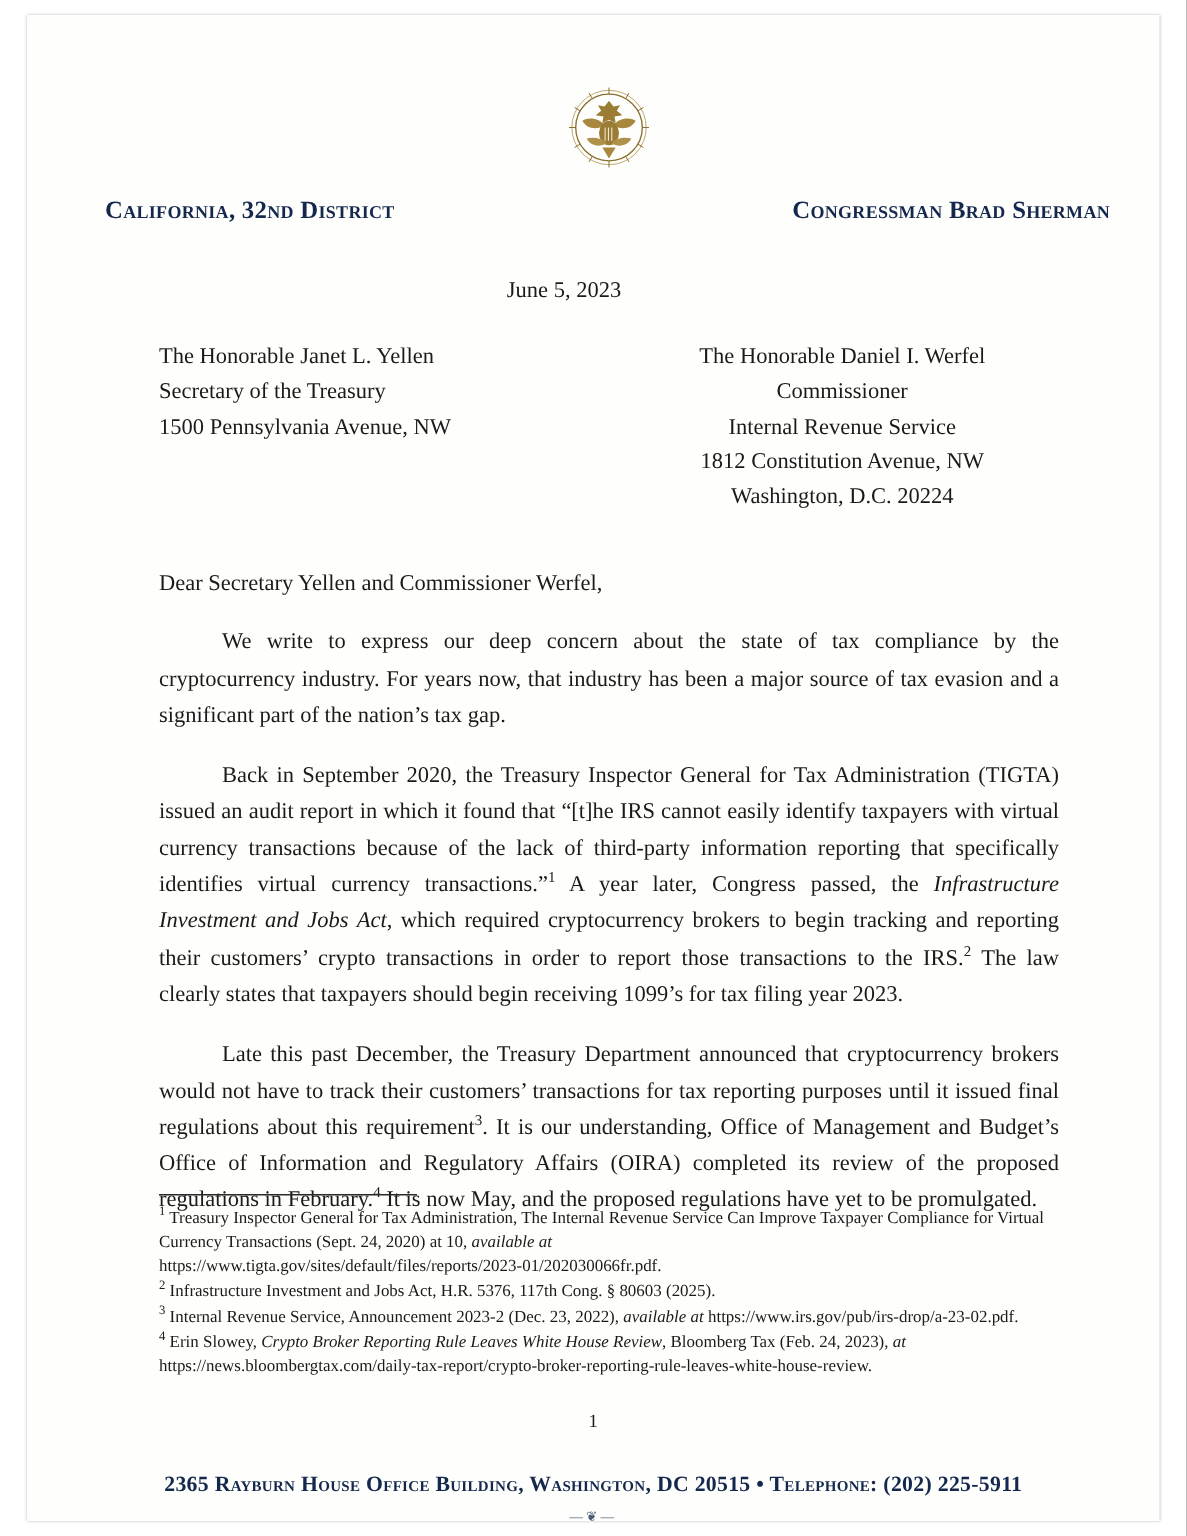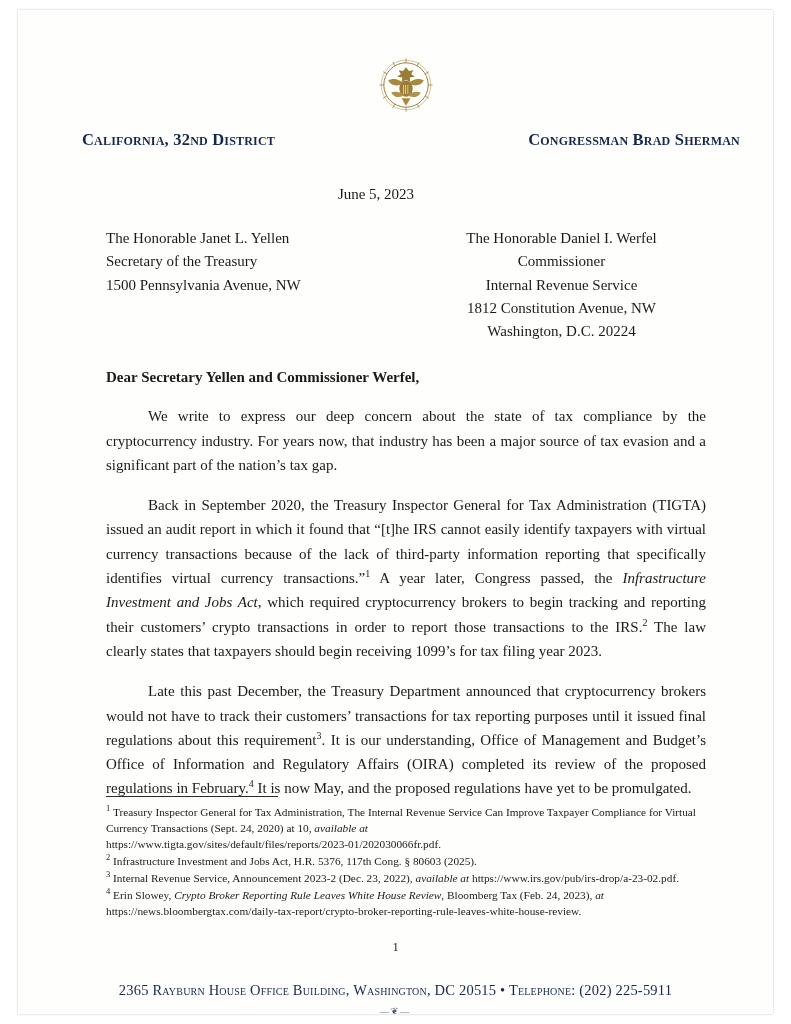--- a/index.html
+++ b/index.html
@@ -46,21 +46,20 @@
     width: 74px;
     height: 74px;
   }
 
   
   .letterhead {
     display: flex;
     justify-content: space-between;
     align-items: baseline;
     margin-bottom: 4px;
-    padding-left: 12px;
   }
   .lh-left, .lh-right {
     font-family: "Liberation Serif", serif;
     font-variant: small-caps;
     font-weight: bold;
     font-size: 16.5px;
     letter-spacing: 0.2px;
     color: #14284e;
   }
   .lh-left { margin-left: -36px; }
@@ -79,23 +78,22 @@
     font-size: 15px;
     line-height: 1.55;
     margin-bottom: 24px;
   }
   .addr-col { width: 50%; }
   .addr-col.right { padding-left: 22px; text-align: center; }
   .addr-line { white-space: nowrap; }
 
   .salutation {
     font-size: 15px;
-    margin-top: 26px;
+    margin-top: 38px;
     margin-bottom: 18px;
-    font-weight: bold;
   }
 
   p.body {
     font-size: 15px;
     line-height: 1.62;
     text-align: justify;
     text-indent: 42px;
     margin: 0 0 16px 0;
   }
   .italic { font-style: italic; }
@@ -139,21 +137,21 @@
   }
 
   .footer {
     position: absolute;
     left: 0;
     right: 0;
     top: 972px;
     text-align: center;
     font-family: "Liberation Serif", serif;
     font-variant: small-caps;
-    font-weight: normal;
+    font-weight: bold;
     font-size: 14.5px;
     color: #14284e;
     letter-spacing: 0.2px;
   }
   .footer-mark {
     position: absolute;
     left: 0;
     right: 0;
     top: 996px;
     text-align: center;

